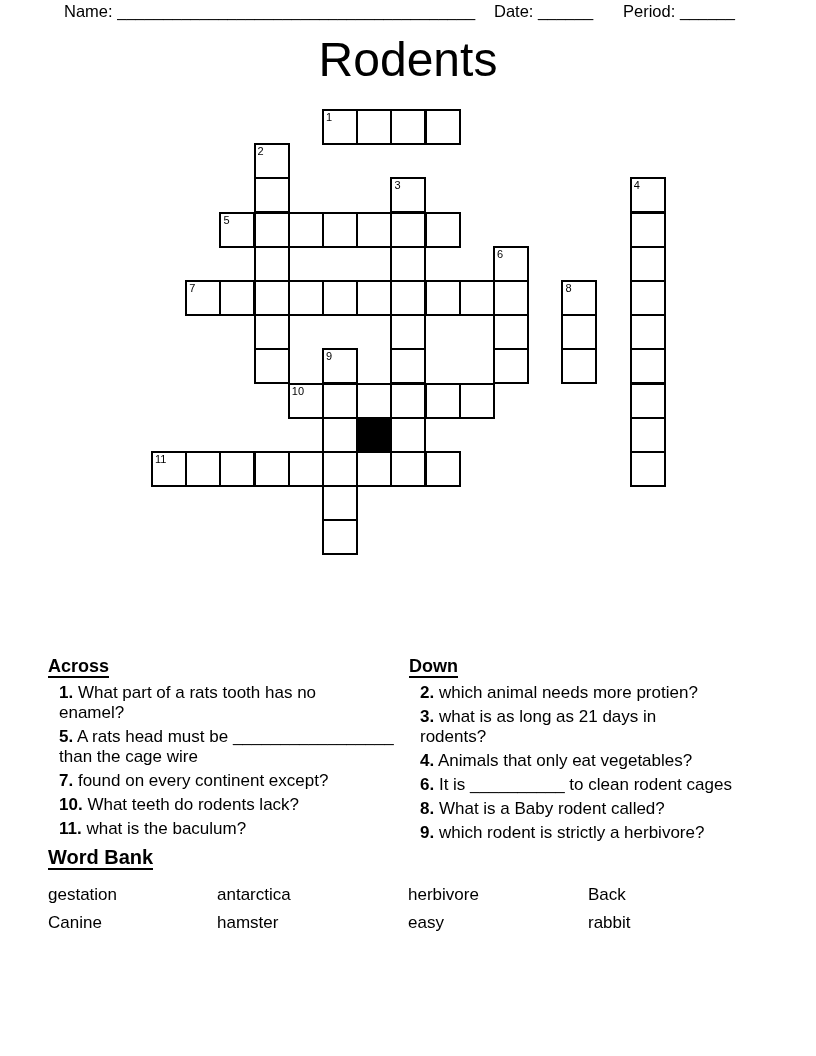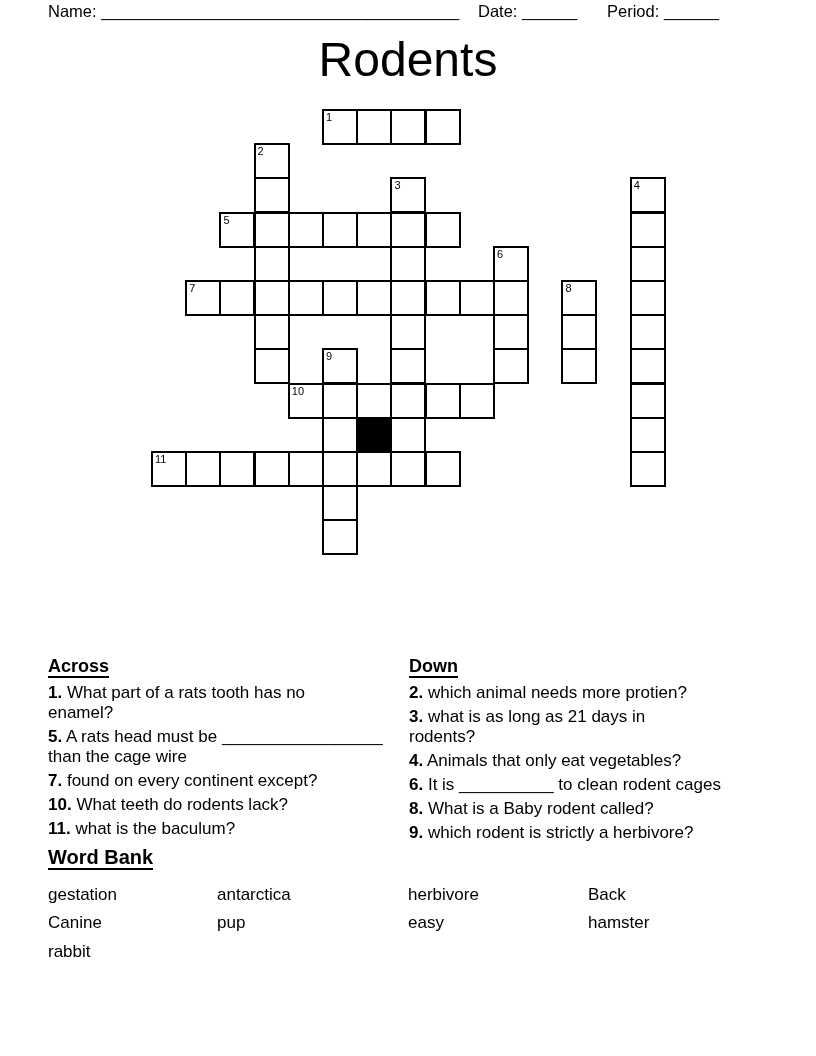--- a/index.html
+++ b/index.html
@@ -1,41 +1,41 @@
 <!DOCTYPE html>
 <html><head>
 <meta charset="utf-8">
 <style>
   html,body{margin:0;padding:0;background:#fff;}
   .page{position:relative;width:816px;height:1056px;background:#fff;overflow:hidden;
         font-family:"Liberation Sans","DejaVu Sans",sans-serif;color:#000;}
 
   
   .hdr{position:absolute;top:1px;font-size:16.5px;line-height:20px;white-space:nowrap;}
-  .hdr .lbl{color:#000;}
+  .hdr .lbl{color:#000;margin-left:16px;}
   .hdr .line{letter-spacing:0;}
 
   
   .title{position:absolute;top:36px;left:0;width:816px;text-align:center;
          font-size:48px;line-height:48px;font-weight:400;}
 
   
   .grid{position:absolute;left:0;top:0;width:816px;height:600px;}
   .cell{position:absolute;width:36px;height:36px;border:2px solid #000;
         box-sizing:border-box;background:#fff;}
   .cell.black{background:#000;}
   .cell .num{position:absolute;left:2px;top:0px;font-size:11px;line-height:13px;}
 
   
   .clue-col{position:absolute;top:628px;font-size:17px;line-height:20px;}
   .clue-col.across{left:48px;width:350px;}
   .clue-col.down{left:409px;width:380px;}
   .clue-head{display:inline-block;font-size:18px;line-height:20px;font-weight:bold;
              border-bottom:2px solid #000;padding-bottom:0px;margin-bottom:5px;margin-top:28px;}
-  .clue{margin:0 0 4px 0;}
+  .clue{margin:0 0 4px 11px;}
   .clue .cnum{font-weight:bold;}
   .clue .ctext{white-space:pre-line;}
 
   
   .wb-head{position:absolute;left:48px;top:846px;display:inline-block;
            font-size:20px;line-height:22px;font-weight:bold;border-bottom:2px solid #000;}
   .wb-grid{position:absolute;left:48px;top:884px;width:720px;display:grid;
            grid-template-columns:169px 191px 180px auto;grid-auto-rows:28.3px;
            font-size:17px;line-height:22px;}
 </style>
@@ -176,19 +176,18 @@
       </div>
   </div>
 
   <div class="wb-head">Word Bank</div>
   <div class="wb-grid" id="wb-grid">
       <div class="wb-item">gestation</div>
       <div class="wb-item">antarctica</div>
       <div class="wb-item">herbivore</div>
       <div class="wb-item">Back</div>
       <div class="wb-item">Canine</div>
-      <div class="wb-item">pup</div>
+      <div class="wb-item">hamster</div>
       <div class="wb-item">easy</div>
-      <div class="wb-item">hamster</div>
       <div class="wb-item">rabbit</div>
     </div>
 
 </div>
 
 </body></html>

